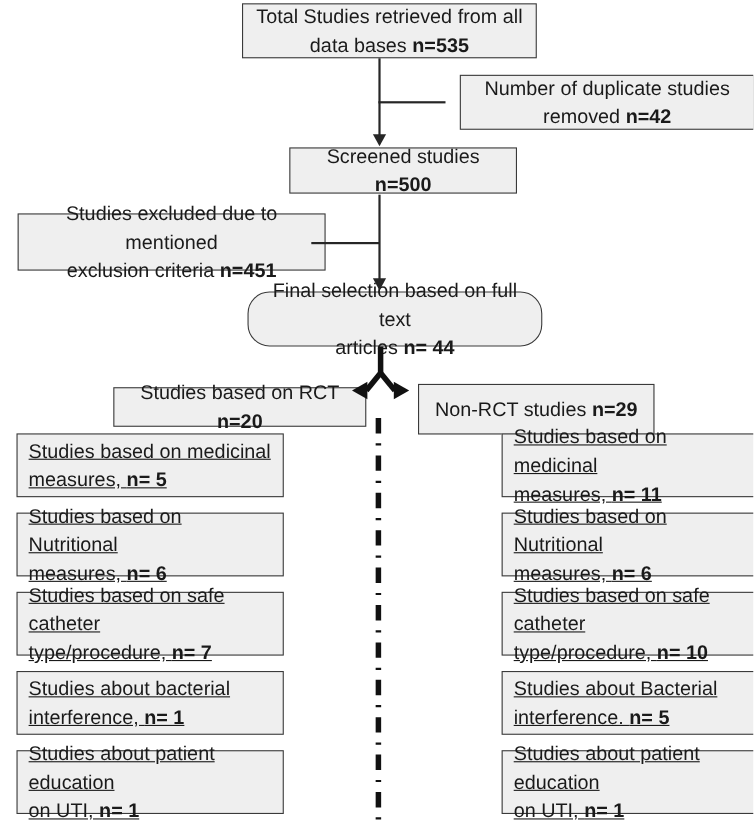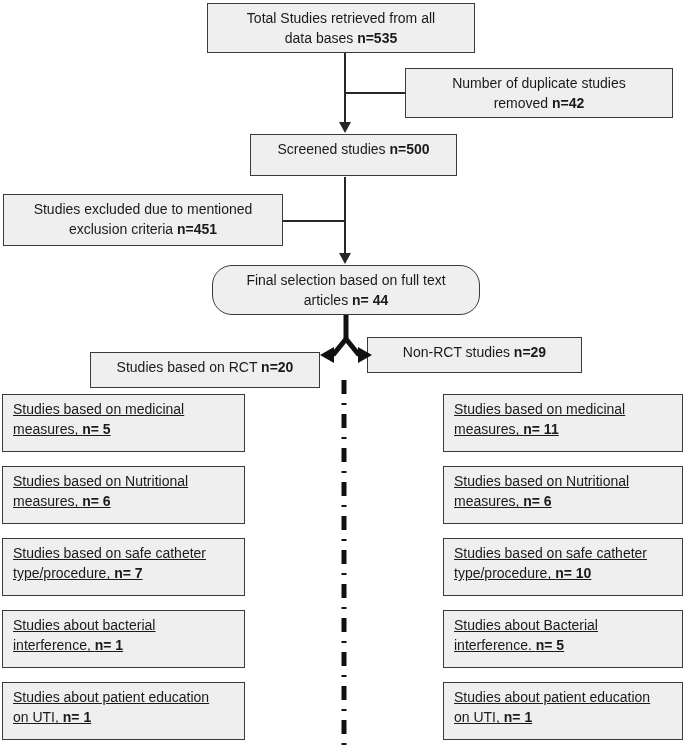--- a/index.html
+++ b/index.html
@@ -17,24 +17,26 @@
     height: 747px;
     background: #ffffff;
     overflow: hidden;
   }
   .node {
     position: absolute;
     box-sizing: border-box;
     background: #efefef;
     border: 1.6px solid #3a3a3a;
     color: #1a1a1a;
-    font-size: 14px;
+    font-size: 18px;
     line-height: 1.45;
     display: flex;
+    align-items: center;
     padding: 4px 10px;
+    margin-left: 13px;
   }
   .node .txt {
     display: block;
     width: 100%;
     white-space: pre-line;
   }
   .node.center .txt { text-align: center; }
   .node.left   .txt { text-align: left; text-decoration: underline; }
   .node .num { font-weight: bold; }
 
@@ -79,21 +81,21 @@
   </div>
 
   <div class="node center" style="left:212px; top:265px; width:268px; height:50px;border-radius:20px;">
     <span class="txt">Final selection based on full text<br>articles <span class="num">n= 44</span></span>
   </div>
 
   <div class="node center" style="left:90px; top:352px; width:230px; height:36px;">
     <span class="txt">Studies based on RCT <span class="num">n=20</span></span>
   </div>
 
-  <div class="node center" style="left:367px; top:337px; width:215px; height:36px;">
+  <div class="node center" style="left:367px; top:349px; width:215px; height:46px;">
     <span class="txt">Non-RCT studies <span class="num">n=29</span></span>
   </div>
 
   <div class="vline" style="left:344px; top:53px; height:70px;"></div>
   <div class="arrowhead" style="left:338.5px; top:122px;"></div>
   <div class="hline" style="left:344px; top:92px; width:61px;"></div>
 
   <div class="vline" style="left:344px; top:177px; height:77px;"></div>
   <div class="arrowhead" style="left:338.5px; top:253px;"></div>
   <div class="hline" style="left:283px; top:220px; width:62px;"></div>

